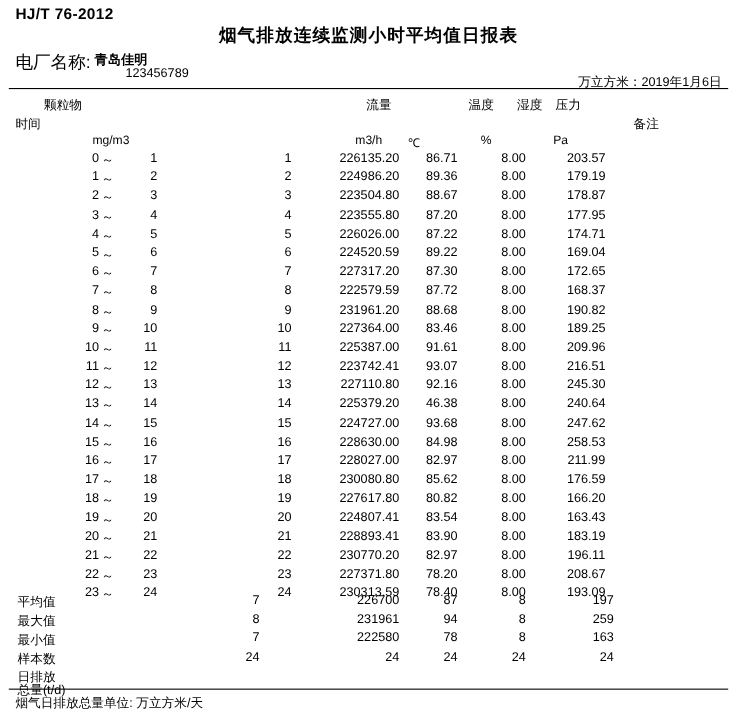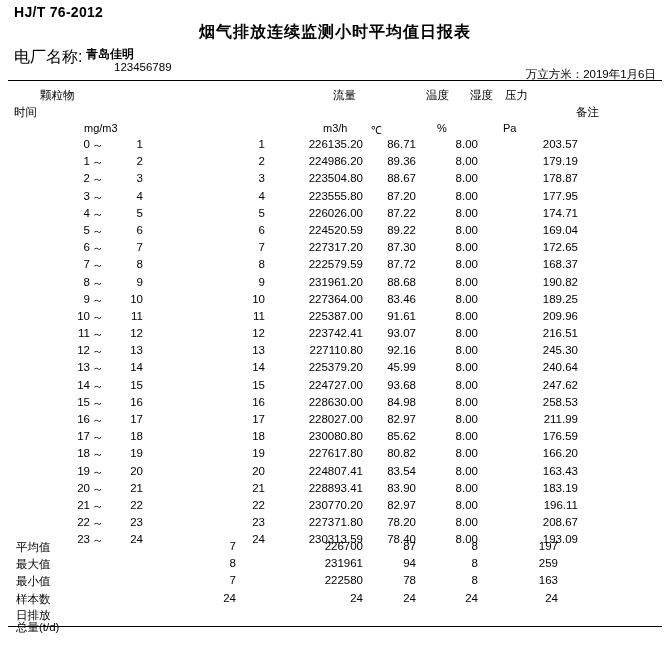--- a/index.html
+++ b/index.html
@@ -128,21 +128,21 @@
     position: absolute;
     top: 0;
   }
   .c-h1   { left: 72px;  width: 18px; text-align: right; }
   .c-tld  { left: 92px;  }
   .c-h2   { left: 125px; width: 18px; text-align: right; }
   .c-pm   { left: 235px; width: 30px; text-align: right; }
   .c-flow { left: 288px; width: 75px; text-align: right; }
   .c-temp { left: 372px; width: 44px; text-align: right; }
   .c-hum  { left: 440px; width: 38px; text-align: right; }
-  .c-pres { left: 528px; width: 50px; text-align: right; }
+  .c-pres { left: 508px; width: 50px; text-align: center; }
 
   
   .summary {
     position: absolute;
     left: 0;
     top: 540px;
     width: 670px;
   }
   .srow {
     position: relative;
@@ -318,21 +318,21 @@
         <span class="c c-temp">92.16</span>
         <span class="c c-hum">8.00</span>
         <span class="c c-pres">245.30</span>
       </div>
       <div class="row">
         <span class="c c-h1">13</span>
         <span class="c c-tld">～</span>
         <span class="c c-h2">14</span>
         <span class="c c-pm">14</span>
         <span class="c c-flow">225379.20</span>
-        <span class="c c-temp">45.99</span>
+        <span class="c c-temp">46.38</span>
         <span class="c c-hum">8.00</span>
         <span class="c c-pres">240.64</span>
       </div>
       <div class="row">
         <span class="c c-h1">14</span>
         <span class="c c-tld">～</span>
         <span class="c c-h2">15</span>
         <span class="c c-pm">15</span>
         <span class="c c-flow">224727.00</span>
         <span class="c c-temp">93.68</span>
@@ -468,14 +468,15 @@
 
   <div class="srow" style="position:absolute; left:0; top:608px; width:542px;">
     <span class="s-label2">日排放</span>
   </div>
   <div class="srow" style="position:absolute; left:0; top:620px; width:670px;">
     <span class="s-label2">总量(t/d)</span>
   </div>
 
   <div class="hr-bottom"></div>
 
+  <div class="footnote">烟气日排放总量单位: 万立方米/天</div>
 
 </div>
 
 </body></html>

